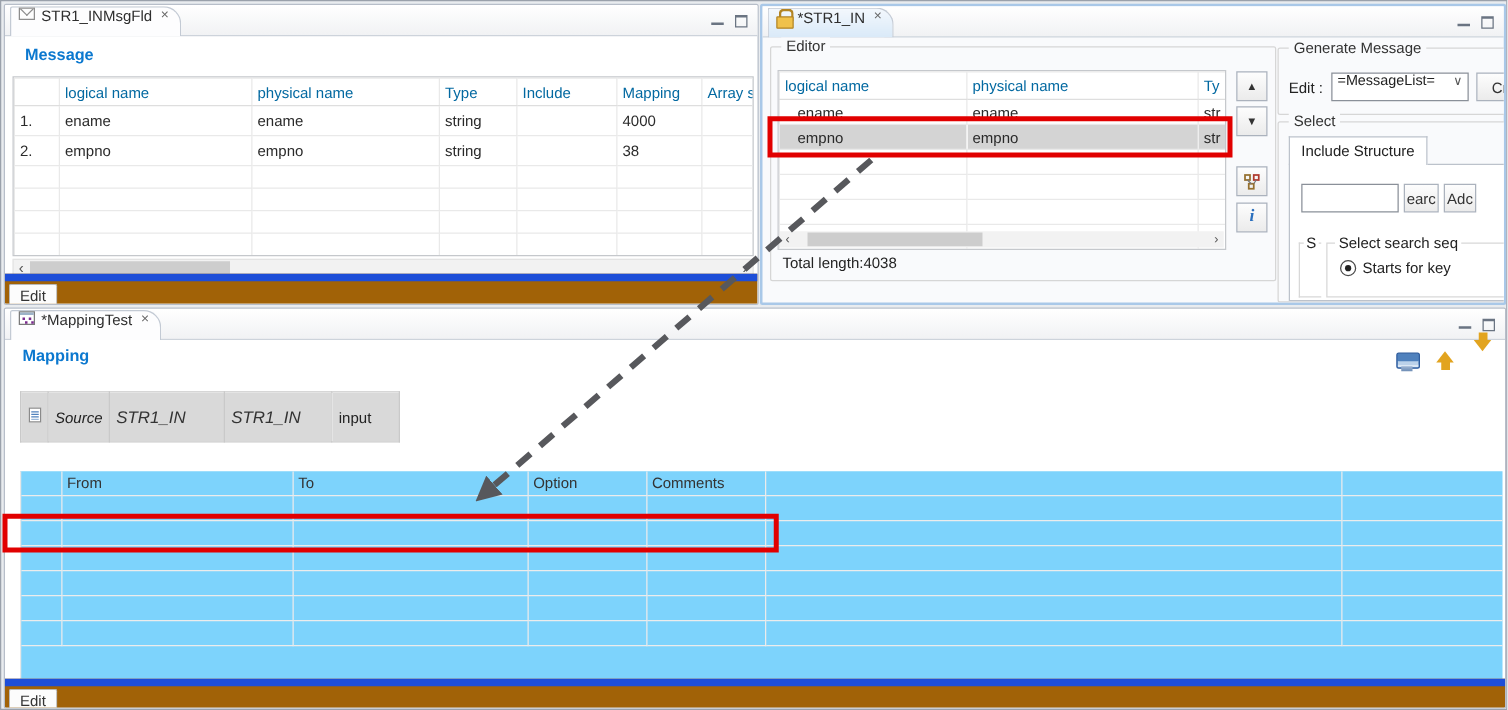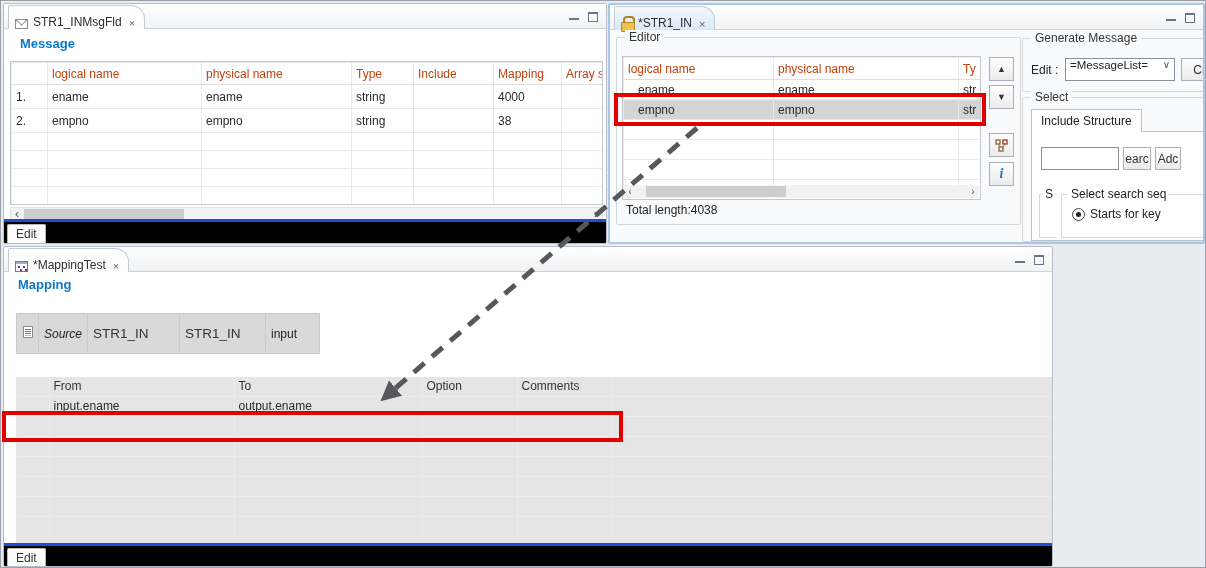--- a/index.html
+++ b/index.html
@@ -5,37 +5,37 @@
   * { box-sizing: border-box; margin:0; padding:0; }
   body { font-family:"Liberation Sans", sans-serif; font-size:12px; color:#222; background:#fff; }
   .stage { position:relative; width:1206px; height:568px; background:#e9ecef; border:1px solid #9aa1ab; overflow:hidden; }
   .abs { position:absolute; }
 
   
   .view { position:absolute; background:#fff; border:1px solid #b7bec9; border-radius:2px; overflow:hidden; }
   .view.active { border:2px solid #a9c8e8; background:#f9fafc;text-decoration:underline; }
   .tabbar { position:absolute; left:0; top:0; right:0; height:25px;
             background:linear-gradient(#ffffff,#f1f2f4); border-bottom:1px solid #cdd3db; }
-  .tab { position:absolute; left:4px; top:1px; height:24px; display:flex; align-items:flex-end; gap:5px;
+  .tab { position:absolute; left:4px; top:1px; height:24px; display:flex; align-items:flex-start; gap:5px;
          padding:0 9px 0 6px; background:#fdfdfe; border:1px solid #c3cad4; border-bottom:none;
          border-radius:2px 14px 0 0; }
   .tab.focus { background:linear-gradient(#f3f8fd,#d9e9f8); }
   .tab-label { color:#2e2e2e; }
   .close-x { color:#666; font-size:11px; margin-left:2px; cursor:pointer; }
   .winbtns { position:absolute; right:8px; top:8px; display:flex; gap:9px; align-items:center; }
   .wmin { width:10px; height:5px; border-bottom:2px solid #6a7482; }
   .wmax { width:10px; height:10px; border:1px solid #6a7482; border-top:2px solid #6a7482; }
   .sect-title { font-size:13px; font-weight:bold; color:#0b78cf; }
 
   
   .tblbox { position:absolute; overflow:hidden; background:#fff; border:1px solid #c5c8cc; }
   table.grid { border-collapse:collapse; table-layout:fixed; }
   table.grid td, table.grid th { border:1px solid #e9e9e9; font-weight:normal; text-align:left;
         padding:0 4px; white-space:nowrap; overflow:hidden; font-size:12px; color:#2a2a2a; }
-  table.grid th { color:#c2410c; border-bottom:1px solid #dedede; }
+  table.grid th { color:#0369a1; border-bottom:1px solid #dedede; }
   tr.sel td { background:#d4d4d4; }
   td.rownum { text-align:right; padding-right:6px; color:#444; }
 
   
   .hscroll { position:absolute; background:#f2f2f2; border:1px solid #e3e3e3; }
   .hthumb { position:absolute; top:1px; bottom:1px; background:#cdcdcd; }
   .sarrow { position:absolute; top:0; bottom:0; width:12px; color:#555; font-size:12px;
             display:flex; align-items:center; justify-content:center; }
 
   
@@ -77,35 +77,35 @@
   .garrow::before { content:""; position:absolute; left:0; width:0; height:0;
         border-left:7px solid transparent; border-right:7px solid transparent; }
   .garrow::after { content:""; position:absolute; left:4px; width:7px; height:7px; background:#e2a41f; }
   .garrow.up::before { top:0; border-bottom:9px solid #e2a41f; }
   .garrow.up::after { top:8px; }
   .garrow.down::before { bottom:0; border-top:9px solid #e2a41f; }
   .garrow.down::after { bottom:8px; }
   .infoglyph { font-family:"Liberation Serif", serif; font-style:italic; font-weight:bold; color:#2a6fbd; font-size:14px; }
 
   
-  .editbar { position:absolute; left:0; right:0; height:24px; background:#000000; border-top:3px solid #1d4ed8; }
+  .editbar { position:absolute; left:0; right:0; height:24px; background:#a16207; border-top:6px solid #1d4ed8; }
   .edittab { position:absolute; left:3px; top:2px; height:22px; padding:2px 8px 0; background:#fcfcfc;
              border:1px solid #b9b9b9; border-bottom:none; border-radius:2px 2px 0 0; color:#333; }
 
   
   .redbox { position:absolute; border:4px solid #e10000; z-index:30; pointer-events:none; }
   #link-arrow { position:absolute; left:0; top:0; z-index:40; pointer-events:none; }
 
   .st-label { font-style:italic; text-align:right; color:#222; }
-  .st-name  { font-size:13.5px; color:#333; }
+  .st-name  { font-style:italic; font-size:13.5px; color:#333; }
   .gray-row td { background:#d9d9d9; }
   table.stgrid { border-collapse:collapse; table-layout:fixed; }
   table.stgrid td { border:1px solid #c9c9c9; padding:12px 5px; white-space:nowrap; overflow:hidden; height:20px; }
 
-  .mapbox { position:absolute; overflow:hidden; background:#e5e5e5; border-left:1px solid #e6e6e6; }
+  .mapbox { position:absolute; overflow:hidden; background:#7dd3fc; border-left:1px solid #e6e6e6; }
   table.mapgrid { border-collapse:collapse; table-layout:fixed; width:1186px; }
   table.mapgrid td, table.mapgrid th { border-right:1px solid #ebebeb; border-bottom:1px solid #ececec;
         font-weight:normal; text-align:left; padding:0 4px; white-space:nowrap; overflow:hidden; color:#2a2a2a; }
   table.mapgrid th { color:#333; }
   tr.mapsel td { background:#d8d8d8; }
 </style>
 </head>
 <body>
 
 <div class="stage">
@@ -322,21 +322,21 @@
       <div class="abs" style="left:38px; top:96px; width:176px; height:44px; border:1px solid #d8d8d8; background:#fff;">
         <span class="abs" style="left:6px; top:-8px; background:#fff; padding:0 3px;">Select search seq</span>
         <div class="abs" style="left:10px; top:12px; display:flex; align-items:center; gap:5px;">
           <span class="radio on"></span>
           <span>Starts for key</span>
         </div>
       </div>
     </div>
   </section>
 
-  <section class="view" style="left:2px; top:245px; width:1050px; height:321px;">
+  <section class="view" style="left:2px; top:245px; width:1202px; height:321px;">
     <div class="tabbar">
       <div class="tab">
         <span class="mapico"></span>
         <span class="tab-label">*MappingTest</span>
         <span class="close-x">×</span>
       </div>
       <div class="winbtns">
         <span class="wmin"></span>
         <span class="wmax"></span>
       </div>
@@ -381,29 +381,20 @@
             <tr style="height:19px">
           <th></th>
           <th>From</th>
           <th>To</th>
           <th>Option</th>
           <th>Comments</th>
           <th></th>
               <th></th>
         </tr>
         <tr style="height:20px">
-          <td></td>
-          <td>input.ename</td>
-          <td>output.ename</td>
-          <td></td>
-          <td></td>
-          <td></td>
-              <td></td>
-        </tr>
-        <tr style="height:20px">
               <td></td>
               <td></td>
               <td></td>
               <td></td>
               <td></td>
               <td></td>
               <td></td>
             </tr>
         <tr style="height:20px">
               <td></td>

